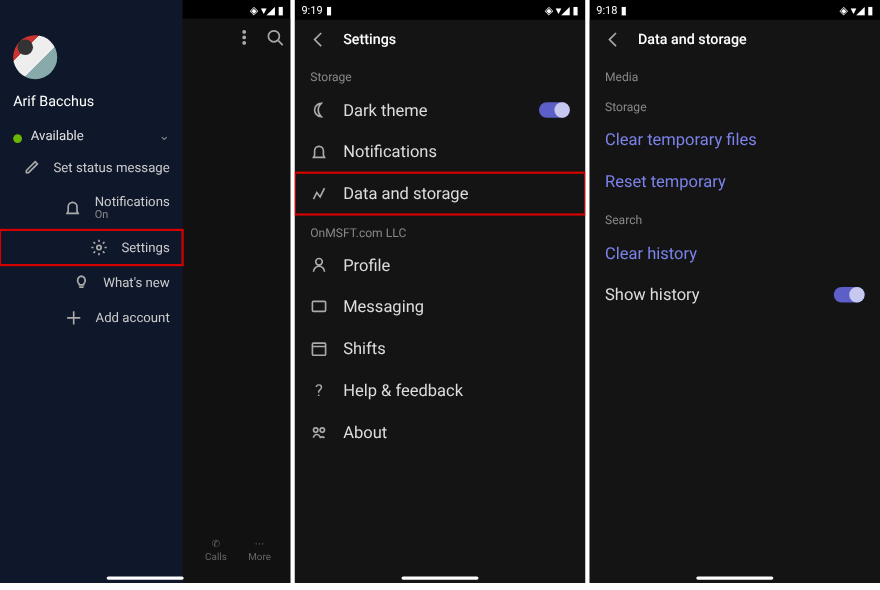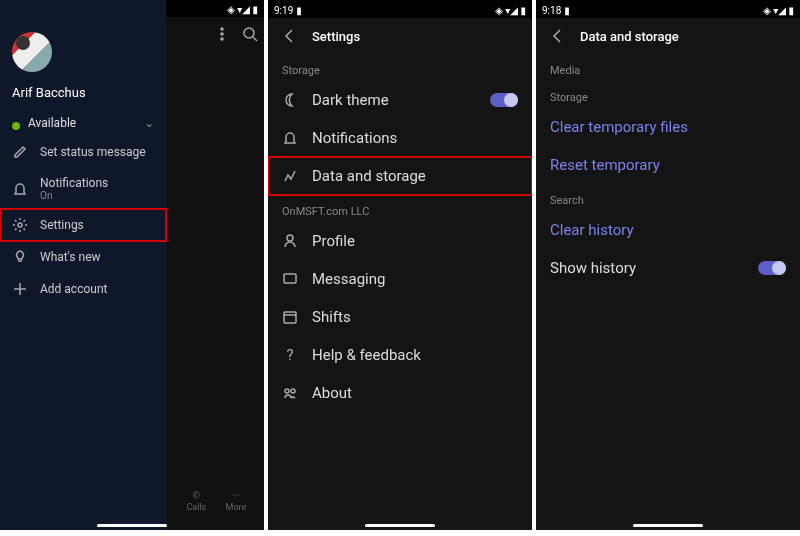--- a/index.html
+++ b/index.html
@@ -12,21 +12,21 @@
   .drawer { background: #0f172a; width: 63%; height: 100%; position: absolute; left: 0; top: 0; display: flex; flex-direction: column; padding-top: 22px; }
   .backdrop { background: #111; width: 100%; height: 100%; }
   .topbar-icons { position: absolute; right: 6px; top: 26px; display: flex; gap: 12px; color: #888; }
   .avatar-row { padding: 10px 12px 6px; }
   .avatar { width: 40px; height: 40px; border-radius: 50%; background: linear-gradient(135deg,#cc3333 30%,#eee 30% 60%,#8aa 60%); display:inline-block; position:relative; overflow:hidden; }
   .avatar::after{content:'';position:absolute;left:4px;top:4px;width:14px;height:14px;background:#333;border-radius:50%;}
   .username { font-size: 13px; color:#fff; padding: 4px 12px 10px; }
   .presence-row { display:flex; align-items:flex-end; padding: 6px 12px; gap: 8px; }
   .presence-dot { width:8px;height:8px;border-radius:50%;background:#6bb700; }
   .chev { margin-left:auto; color:#888; }
-  .menu-item { display:flex; align-items:center; gap:12px; padding: 8px 12px; color:#ccc; font-size:12px; }
+  .menu-item { display:flex; align-items:center; gap:12px; padding: 8px 12px; color:#ccc; font-size:12px;justify-content:flex-end; }
   .menu-item .sub { font-size:10px; color:#888; display:block; }
   .icon { width:16px; height:16px; color:#aaa; display:flex; align-items:center; justify-content:center; }
   .highlight-red { outline: 2px solid #d40000; outline-offset:-1px; }
 
   
   .page { background:#141414; flex:1; display:flex; flex-direction:column; }
   .page-header { display:flex; align-items:center; gap:14px; padding: 10px 14px; color:#fff; font-size:13px; font-weight:500; }
   .section-label { color:#888; font-size:11px; padding: 10px 14px 4px; }
   .settings-row { display:flex; align-items:center; gap:14px; padding:10px 14px; color:#ddd; font-size:15px; }
   .settings-row.link { color:#7b83eb; }

